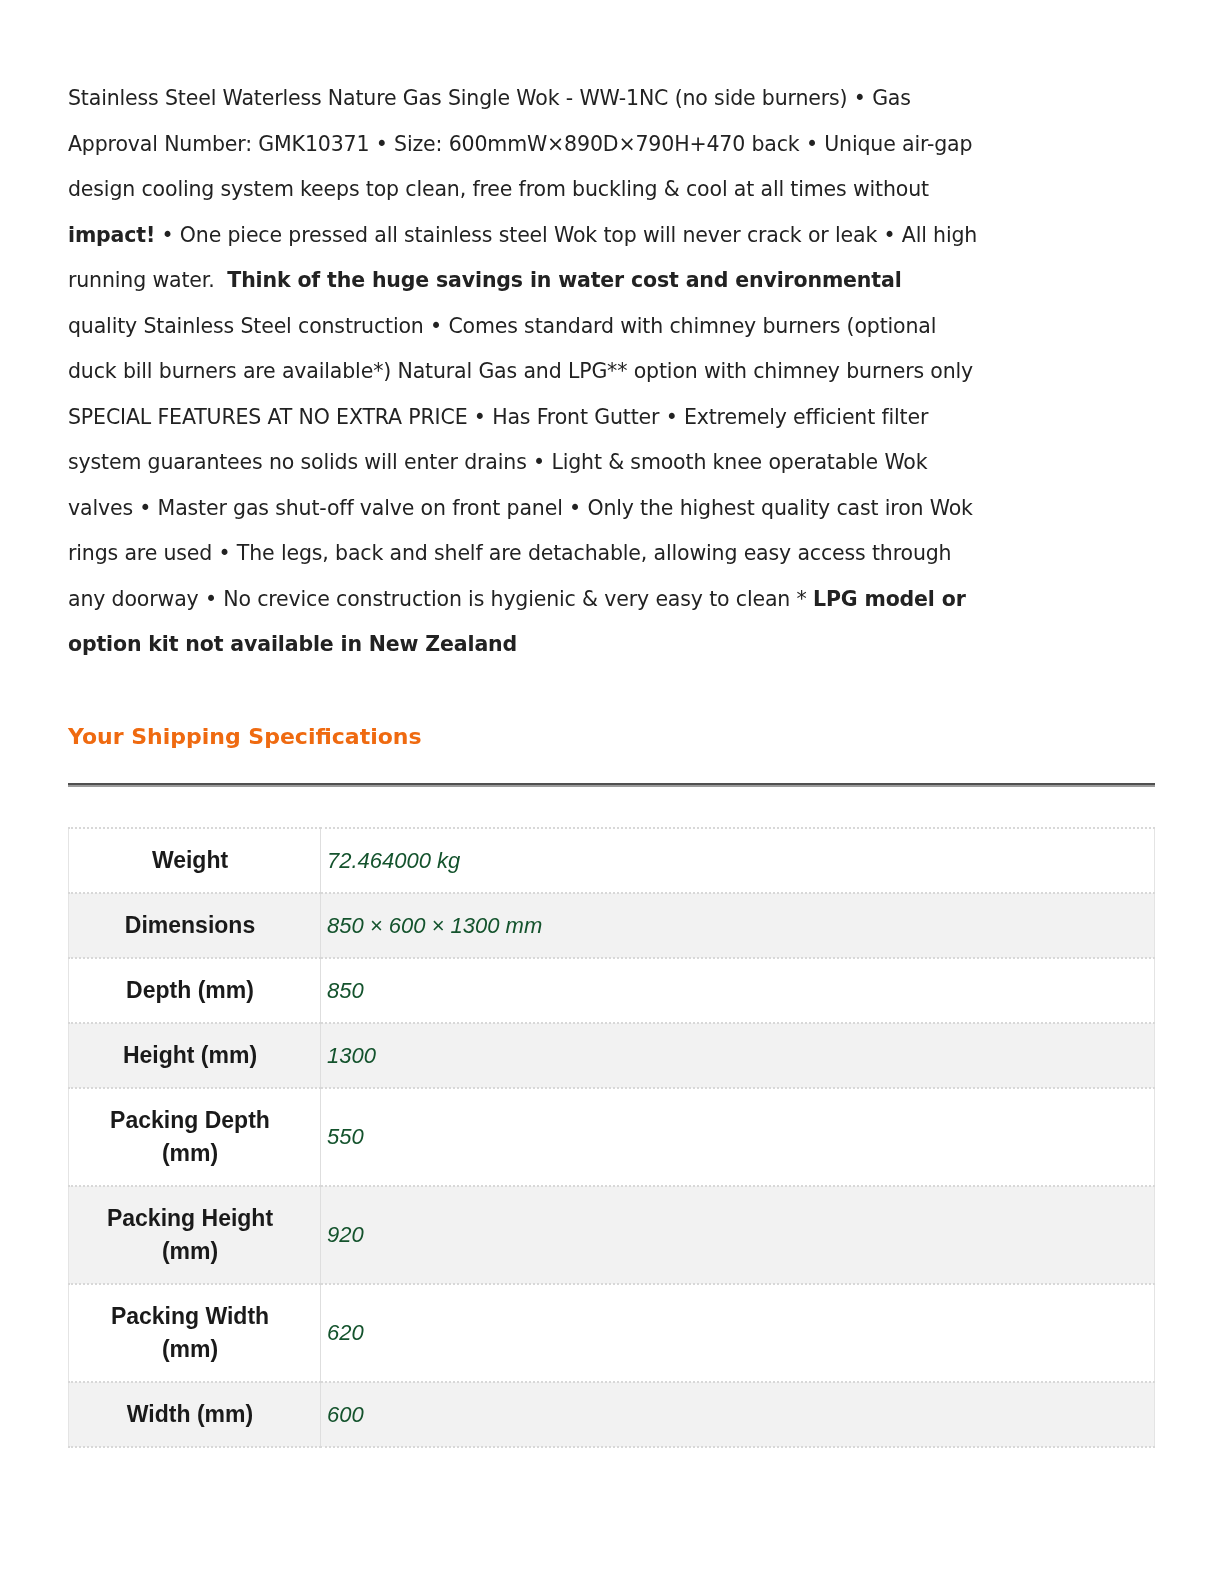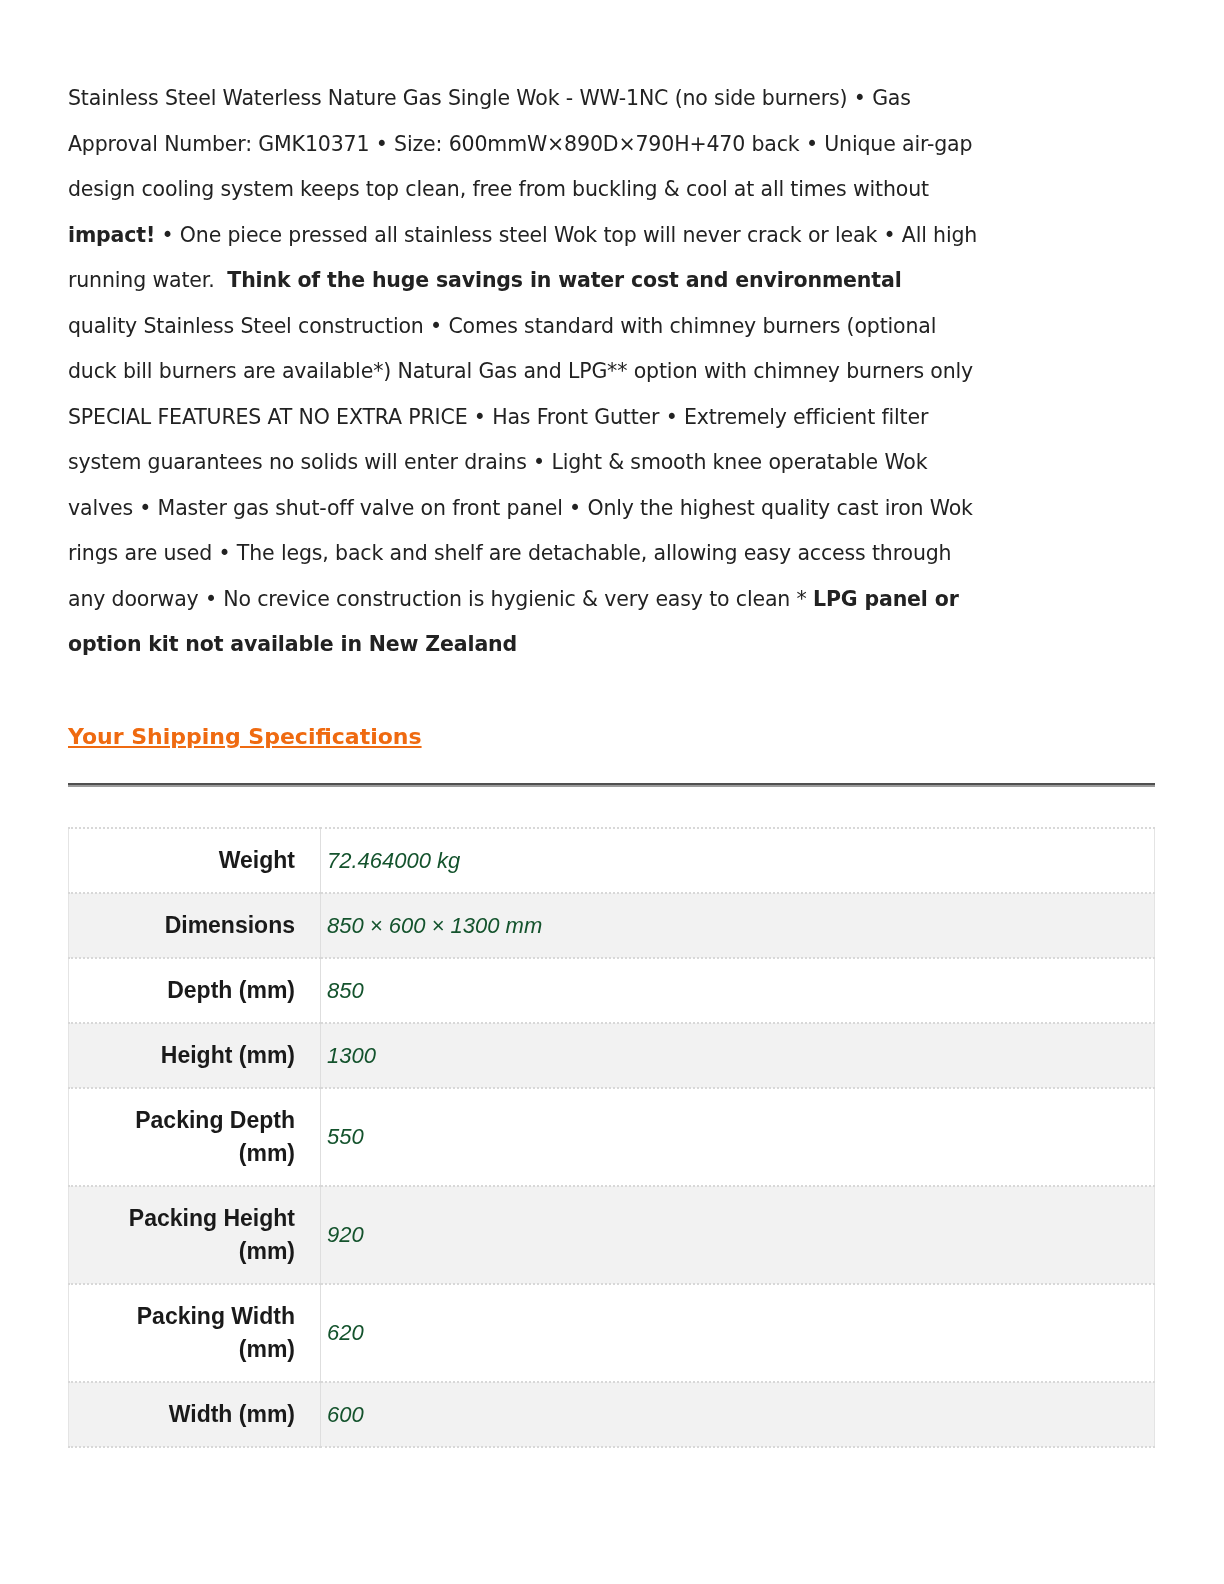--- a/index.html
+++ b/index.html
@@ -26,21 +26,20 @@
   }
   .description .line b { font-weight: bold; }
   
   .section-heading {
     margin: 52px 0 0 0;
     font-family: "DejaVu Sans", sans-serif;
     font-size: 22px;
     line-height: 34px;
     font-weight: bold;
     color: #ef6a10;
-    text-decoration: underline;
   }
   
   .divider {
     margin: 29px 0 0 0;
     border: 0;
     height: 0;
     border-top: 2px solid #4f4f4f;
     border-bottom: 2px solid #9b9b9b;
   }
   
@@ -54,21 +53,21 @@
     border-bottom: 2px dotted #d8d8d8;
     font-family: "Liberation Sans", sans-serif;
   }
   .spec-table tr:nth-child(even) { background: #f2f2f2; }
   .spec-table tr:nth-child(odd)  { background: #ffffff; }
   .spec-table tr:not(:first-child) th,
   .spec-table tr:not(:first-child) td {
     border-top: 2px dotted #d8d8d8;
   }
   .spec-table th {
-    text-align: right;
+    text-align: center;
     vertical-align: middle;
     font-weight: bold;
     font-size: 23px;
     line-height: 33px;
     color: #1a1a1a;
     width: 210px;
     padding: 15px 25px 15px 16px;
     border-right: 1px solid #dedede;
   }
   .spec-table td {
@@ -90,21 +89,21 @@
       <div class="line"><span>Approval Number: GMK10371 • Size: 600mmW×890D×790H+470 back • Unique air-gap</span></div>
       <div class="line"><span>design cooling system keeps top clean, free from buckling &amp; cool at all times without</span></div>
       <div class="line"><b>impact!</b><span> • One piece pressed all stainless steel Wok top will never crack or leak • All high</span></div>
       <div class="line"><span>running water.  </span><b>Think of the huge savings in water cost and environmental</b></div>
       <div class="line"><span>quality Stainless Steel construction • Comes standard with chimney burners (optional</span></div>
       <div class="line"><span>duck bill burners are available*) Natural Gas and LPG** option with chimney burners only</span></div>
       <div class="line"><span>SPECIAL FEATURES AT NO EXTRA PRICE • Has Front Gutter • Extremely efficient filter</span></div>
       <div class="line"><span>system guarantees no solids will enter drains • Light &amp; smooth knee operatable Wok</span></div>
       <div class="line"><span>valves • Master gas shut-off valve on front panel • Only the highest quality cast iron Wok</span></div>
       <div class="line"><span>rings are used • The legs, back and shelf are detachable, allowing easy access through</span></div>
-      <div class="line"><span>any doorway • No crevice construction is hygienic &amp; very easy to clean * </span><b>LPG panel or</b></div>
+      <div class="line"><span>any doorway • No crevice construction is hygienic &amp; very easy to clean * </span><b>LPG model or</b></div>
       <div class="line"><b>option kit not available in New Zealand</b></div>
     </div>
 
   <h2 class="section-heading">Your Shipping Specifications</h2>
 
   <hr class="divider">
 
   <table class="spec-table">
     <tbody id="spec-table-body">
         <tr>

